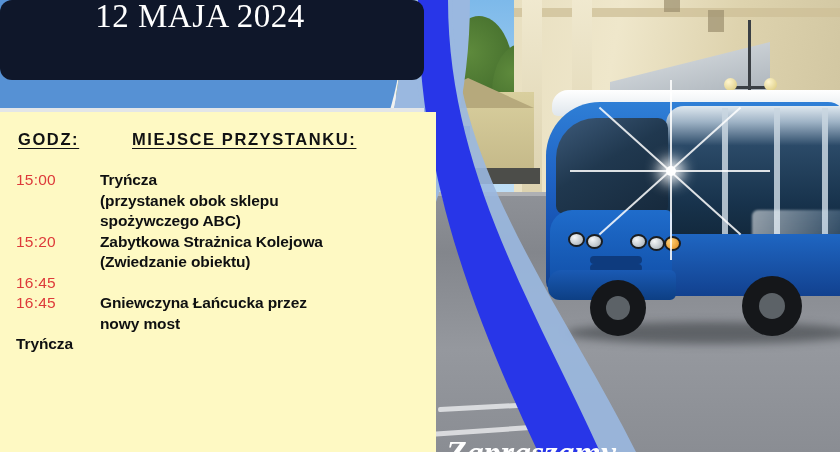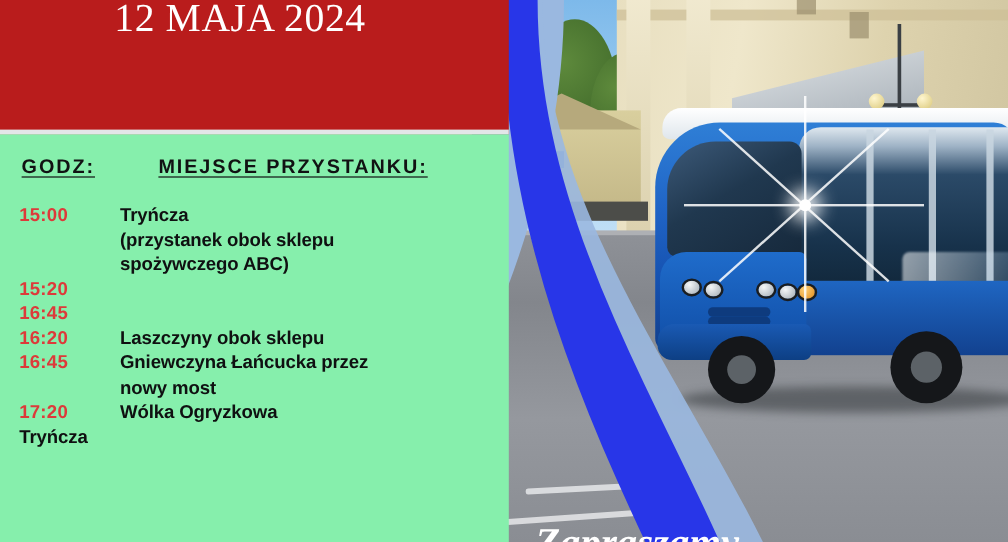--- a/index.html
+++ b/index.html
@@ -119,45 +119,46 @@
   .ray.r1{width:200px;height:2px;margin-left:-100px;}
   .ray.r2{width:2px;height:180px;margin-top:-90px;}
   .ray.r3{width:190px;height:2px;margin-left:-95px;transform:rotate(42deg);}
   .ray.r4{width:190px;height:2px;margin-left:-95px;transform:rotate(-42deg);}
 
   
   .swoosh{position:absolute;top:0;left:0;width:840px;height:452px;pointer-events:none;}
 
   
   .header{
-    position:absolute;left:0;top:0;width:424px;height:112px;
-    background:#b91c1c;
+    position:absolute;left:0;top:0;width:424px;height:80px;
+    background:#0f172a;
+    border-radius:12px;
   }
   .header-title{
     position:absolute;left:0;top:-4px;width:400px;
     text-align:center;color:#ffffff;
     font-family:"Liberation Serif", serif;
     font-size:33px;line-height:41px;letter-spacing:.5px;
   }
   .header-sep{position:absolute;left:0;top:108px;width:424px;height:4px;background:#e3e6e8;}
 
   
-  .panel{position:absolute;left:0;top:112px;width:424px;height:340px;background:#86efac;}
+  .panel{position:absolute;left:0;top:112px;width:424px;height:340px;background:#fef9c3;padding-left:12px;}
   .col-heads{position:absolute;left:18px;top:18px;width:400px;}
   .col-heads span{
     display:inline-block;color:#111213;font-weight:bold;font-size:16.5px;
     letter-spacing:1.6px;text-decoration:underline;text-underline-offset:3px;
   }
   .ch-godz{width:98px;}
   .ch-place{margin-left:16px;}
 
   .schedule{position:absolute;left:16px;top:58px;width:408px;}
   .row{display:flex;align-items:flex-start;}
   .time{
-    width:84px;flex:0 0 84px;color:#dd3a3a;font-weight:bold;font-size:15.5px;
+    width:84px;flex:0 0 84px;color:#dd3a3a;font-weight:normal;font-size:15.5px;
     line-height:20.5px;letter-spacing:.2px;
   }
   .place{
     color:#0f1011;font-weight:bold;font-size:15.5px;line-height:20.5px;
     letter-spacing:-.1px;white-space:pre-line;
   }
 
   
   .script{
     position:absolute;left:446px;top:436px;width:340px;height:18px;overflow:hidden;
@@ -257,40 +258,34 @@
 
     <div class="schedule" id="schedule-list">
         <div class="row">
           <div class="time">15:00</div>
           <div class="place">Tryńcza
 (przystanek obok sklepu
 spożywczego ABC)</div>
         </div>
         <div class="row">
           <div class="time">15:20</div>
+          <div class="place">Zabytkowa Strażnica Kolejowa
+(Zwiedzanie obiektu)</div>
         </div>
         <div class="row">
           <div class="time">16:45</div>
-        </div>
-        <div class="row">
-          <div class="time">16:20</div>
-          <div class="place">Laszczyny obok sklepu</div>
         </div>
         <div class="row">
           <div class="time">16:45</div>
           <div class="place">Gniewczyna Łańcucka przez
 nowy most</div>
         </div>
         <div class="row">
         </div>
         <div class="row">
-          <div class="time">17:20</div>
-          <div class="place">Wólka Ogryzkowa</div>
-        </div>
-        <div class="row">
           <div class="place">Tryńcza</div>
         </div>
       </div>
   </div>
 
   <div class="script">Zapraszamy</div>
 
 </div>
 
 </body></html>

